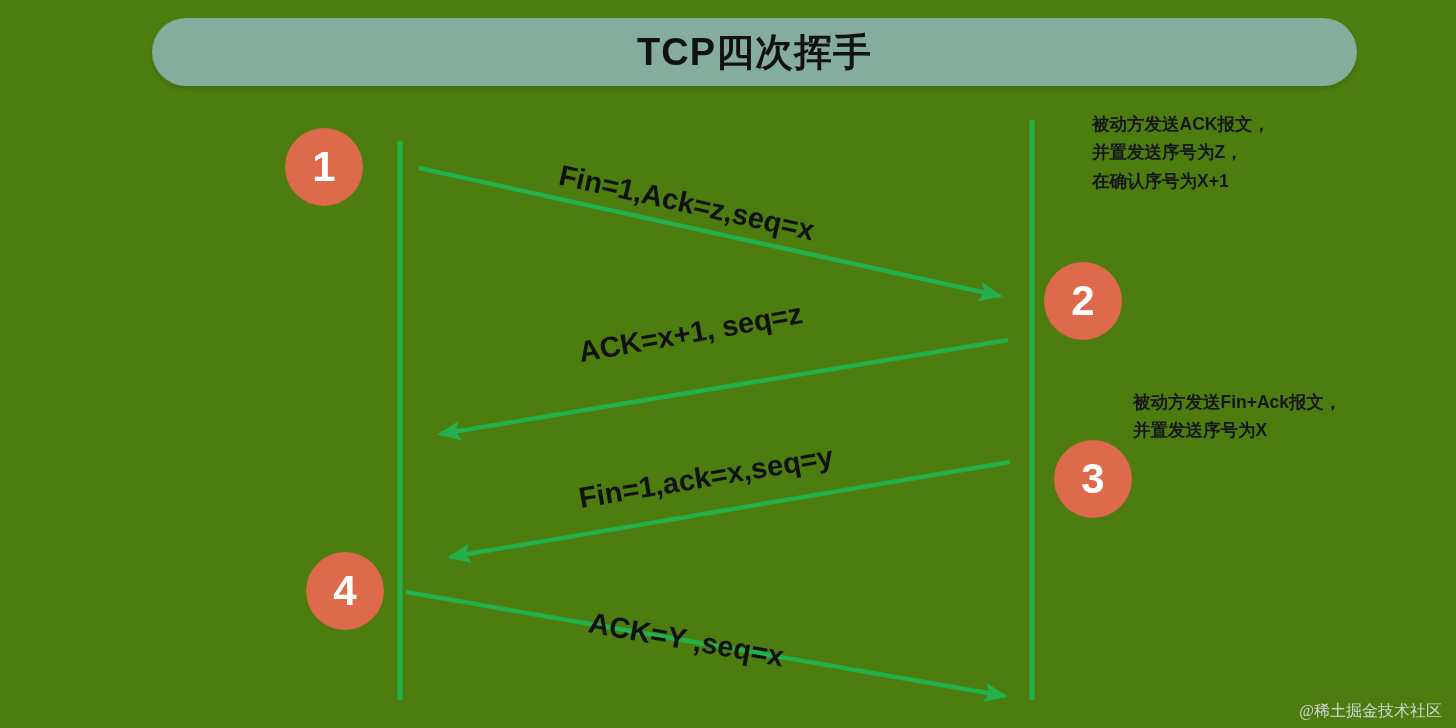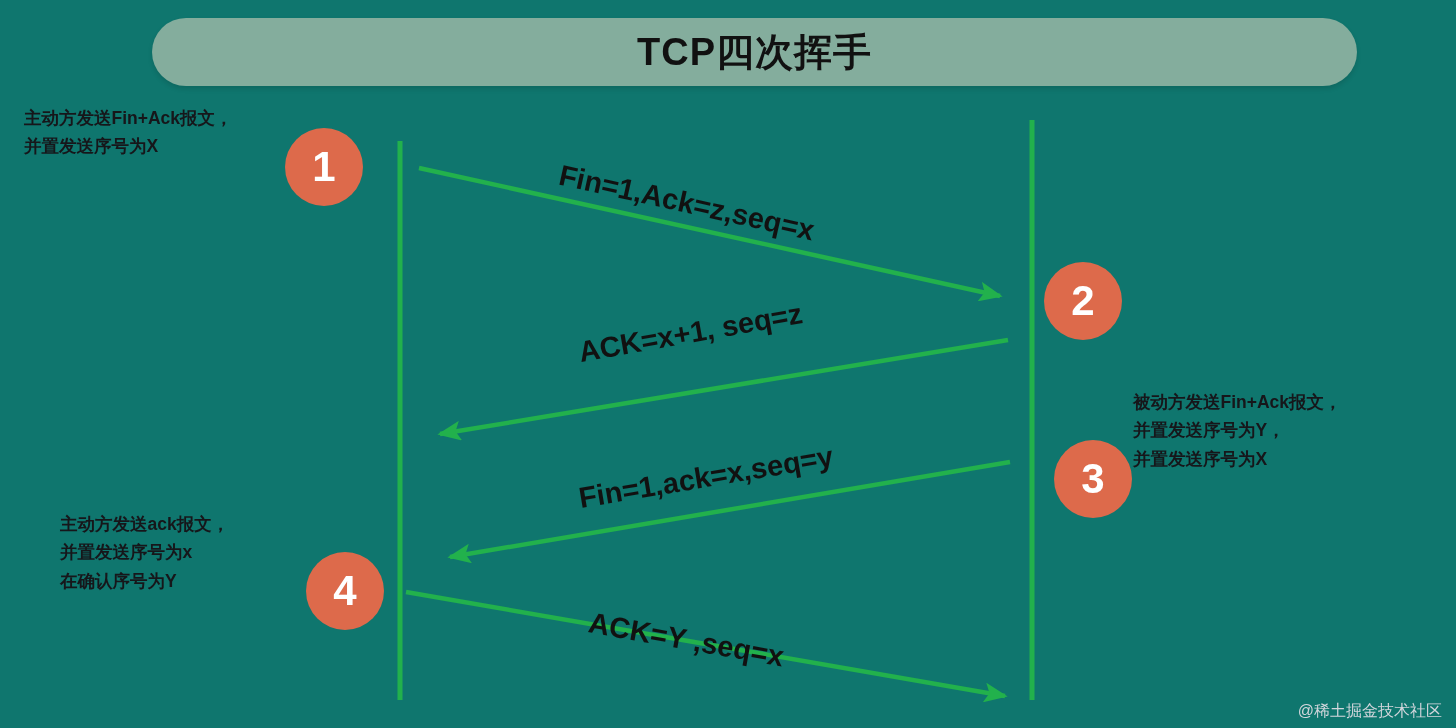--- a/index.html
+++ b/index.html
@@ -7,21 +7,21 @@
     padding: 0;
     background: #ffffff;
   }
   body {
     font-family: "Liberation Sans", "DejaVu Sans", sans-serif;
   }
   #stage {
     position: relative;
     width: 1456px;
     height: 728px;
-    background: #0f766e;
+    background: #4d7c0f;
     overflow: hidden;
   }
 
   
   #title-banner {
     position: absolute;
     left: 152px;
     top: 18px;
     width: 1205px;
     height: 68px;
@@ -95,21 +95,21 @@
   #arrow-label-1 { left: 556px; top: 158px; transform: rotate(12.5deg); }
   #arrow-label-2 { left: 582px; top: 336px; transform: rotate(-10deg); }
   #arrow-label-3 { left: 582px; top: 482px; transform: rotate(-9.5deg); }
   #arrow-label-4 { left: 586px; top: 606px; transform: rotate(10deg); }
 
   
   #watermark {
     position: absolute;
     right: 14px;
     bottom: 6px;
-    font-family: Liberation Sans, sans-serif;
+    font-family: Liberation Serif, serif;
     font-size: 16px;
     color: #d2d6dc;
     white-space: nowrap;
   }
 </style>
 </head>
 <body>
 
 <div id="stage">
 
@@ -126,37 +126,32 @@
 
     <line x1="400" y1="141" x2="400" y2="700" stroke="#22b14c" stroke-width="5"></line>
     <line x1="1032" y1="120" x2="1032" y2="700" stroke="#22b14c" stroke-width="5"></line>
 
     <line x1="419" y1="168" x2="1000" y2="296" stroke="#22b14c" stroke-width="4.5" marker-end="url(#arrowhead)"></line>
     <line x1="1008" y1="340" x2="440" y2="434" stroke="#22b14c" stroke-width="4.5" marker-end="url(#arrowhead)"></line>
     <line x1="1010" y1="462" x2="450" y2="557" stroke="#22b14c" stroke-width="4.5" marker-end="url(#arrowhead)"></line>
     <line x1="406" y1="592" x2="1005" y2="696" stroke="#22b14c" stroke-width="4.5" marker-end="url(#arrowhead)"></line>
   </svg>
 
-  <div class="annotation" id="annotation-1">
-    <div>主动方发送Fin+Ack报文，</div>
+
+  <div class="annotation" id="annotation-2">
+    <div>被动方发送ACK报文，</div>
+    <div>并置发送序号为Z，</div>
+    <div>在确认序号为X+1</div>
+  </div>
+
+  <div class="annotation" id="annotation-3">
+    <div>被动方发送Fin+Ack报文，</div>
     <div>并置发送序号为X</div>
   </div>
 
-
-  <div class="annotation" id="annotation-3">
-    <div>被动方发送Fin+Ack报文，</div>
-    <div>并置发送序号为Y，</div>
-    <div>并置发送序号为X</div>
-  </div>
-
-  <div class="annotation" id="annotation-4">
-    <div>主动方发送ack报文，</div>
-    <div>并置发送序号为x</div>
-    <div>在确认序号为Y</div>
-  </div>
 
   <div class="step-circle" id="step-1">1</div>
   <div class="step-circle" id="step-2">2</div>
   <div class="step-circle" id="step-3">3</div>
   <div class="step-circle" id="step-4">4</div>
 
   <div class="arrow-label" id="arrow-label-1">Fin=1,Ack=z,seq=x</div>
   <div class="arrow-label" id="arrow-label-2">ACK=x+1, seq=z</div>
   <div class="arrow-label" id="arrow-label-3">Fin=1,ack=x,seq=y</div>
   <div class="arrow-label" id="arrow-label-4">ACK=Y ,seq=x</div>

